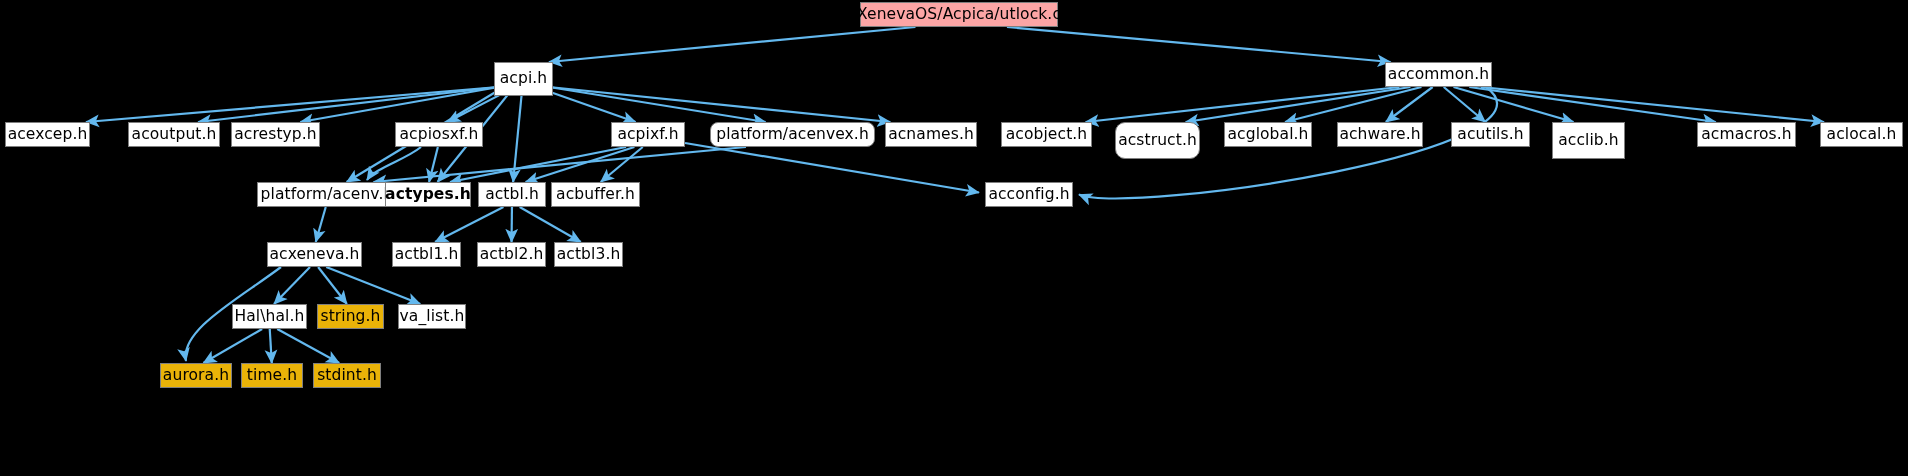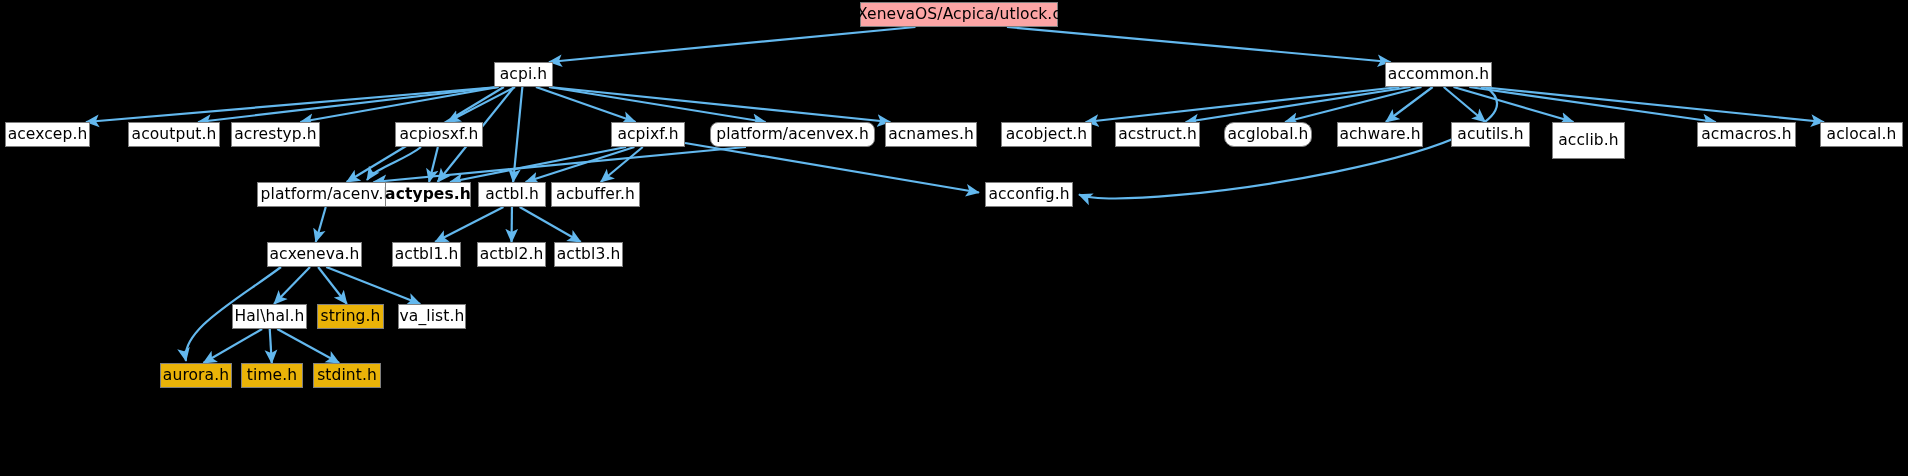--- a/index.html
+++ b/index.html
@@ -92,32 +92,32 @@
         <path d="M 318.1 267 L 346.9 304" stroke="#63b8ee" stroke-width="2.2" fill="none" marker-end="url(#arrow)"></path>
         <path d="M 326.25 267 L 420.25 304" stroke="#63b8ee" stroke-width="2.2" fill="none" marker-end="url(#arrow)"></path>
         <path d="M 281 267 C 237 300, 180 330, 186 361" stroke="#63b8ee" stroke-width="2.2" fill="none" marker-end="url(#arrow)"></path>
         <path d="M 262.15 329 L 203.35 363" stroke="#63b8ee" stroke-width="2.2" fill="none" marker-end="url(#arrow)"></path>
         <path d="M 269.75 329 L 271.75 363" stroke="#63b8ee" stroke-width="2.2" fill="none" marker-end="url(#arrow)"></path>
         <path d="M 277.25 329 L 339.25 363" stroke="#63b8ee" stroke-width="2.2" fill="none" marker-end="url(#arrow)"></path>
       </g>
   </svg>
   <div id="nodes">
       <div class="node filled" style="left: 860px; top: 2px; width: 198px; height: 25px;">XenevaOS/Acpica/utlock.c</div>
-      <div class="node " style="left: 494px; top: 62px; width: 59px; height: 25px;">acpi.h</div>
+      <div class="node " style="left: 494px; top: 62px; width: 59px; height: 34px;">acpi.h</div>
       <div class="node " style="left: 1385px; top: 62px; width: 107px; height: 25px;">accommon.h</div>
       <div class="node " style="left: 5px; top: 122px; width: 85px; height: 25px;">acexcep.h</div>
       <div class="node " style="left: 128px; top: 122px; width: 92px; height: 25px; text-align: right;">acoutput.h</div>
       <div class="node " style="left: 231px; top: 122px; width: 89px; height: 25px;">acrestyp.h</div>
       <div class="node " style="left: 395px; top: 122px; width: 88px; height: 25px;">acpiosxf.h</div>
       <div class="node " style="left: 611px; top: 122px; width: 74px; height: 25px;">acpixf.h</div>
       <div class="node " style="left: 710px; top: 122px; width: 165px; height: 25px; border-radius: 8px;">platform/acenvex.h</div>
       <div class="node " style="left: 885px; top: 122px; width: 92px; height: 25px;">acnames.h</div>
       <div class="node " style="left: 1001px; top: 122px; width: 91px; height: 25px;">acobject.h</div>
-      <div class="node " style="left: 1115px; top: 122px; width: 85px; height: 25px;">acstruct.h</div>
-      <div class="node " style="left: 1224px; top: 122px; width: 88px; height: 25px; border-radius: 10px;">acglobal.h</div>
+      <div class="node " style="left: 1115px; top: 122px; width: 85px; height: 37px; border-radius: 10px;">acstruct.h</div>
+      <div class="node " style="left: 1224px; top: 122px; width: 88px; height: 25px;">acglobal.h</div>
       <div class="node " style="left: 1337px; top: 122px; width: 86px; height: 25px;">achware.h</div>
       <div class="node " style="left: 1451px; top: 122px; width: 79px; height: 25px;">acutils.h</div>
       <div class="node " style="left: 1552px; top: 122px; width: 73px; height: 37px; text-align: center;">acclib.h</div>
       <div class="node " style="left: 1697px; top: 122px; width: 99px; height: 25px;">acmacros.h</div>
       <div class="node " style="left: 1820px; top: 122px; width: 83px; height: 25px;">aclocal.h</div>
       <div class="node " style="left: 257px; top: 182px; width: 140px; height: 25px;">platform/acenv.h</div>
       <div class="node " style="left: 385px; top: 182px; width: 86px; height: 25px; font-weight: bold;">actypes.h</div>
       <div class="node " style="left: 478px; top: 182px; width: 68px; height: 25px;">actbl.h</div>
       <div class="node " style="left: 551px; top: 182px; width: 89px; height: 25px;">acbuffer.h</div>
       <div class="node " style="left: 985px; top: 182px; width: 88px; height: 25px;">acconfig.h</div>

